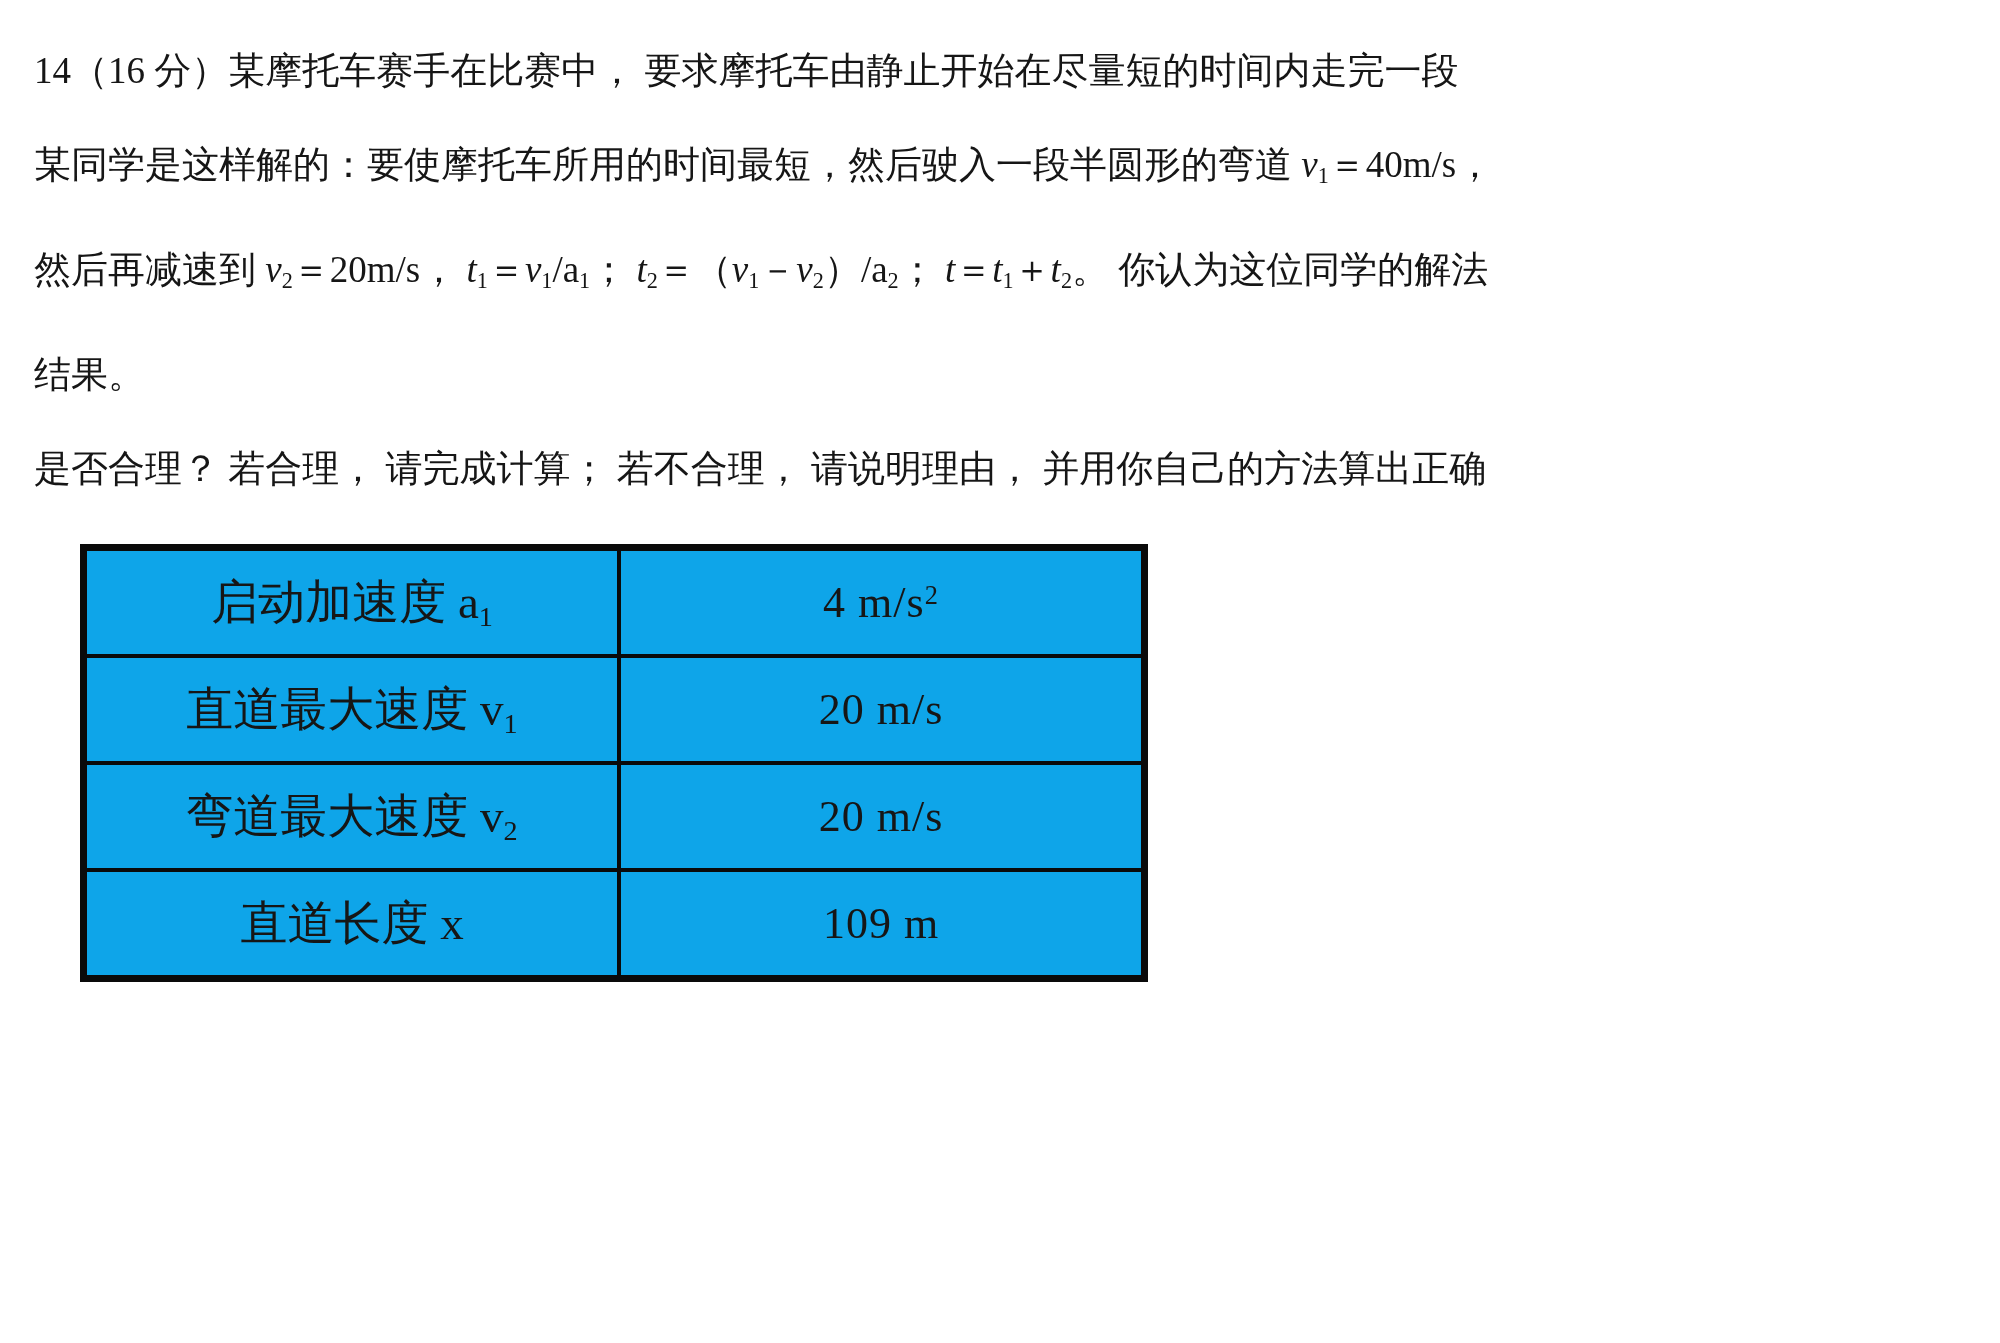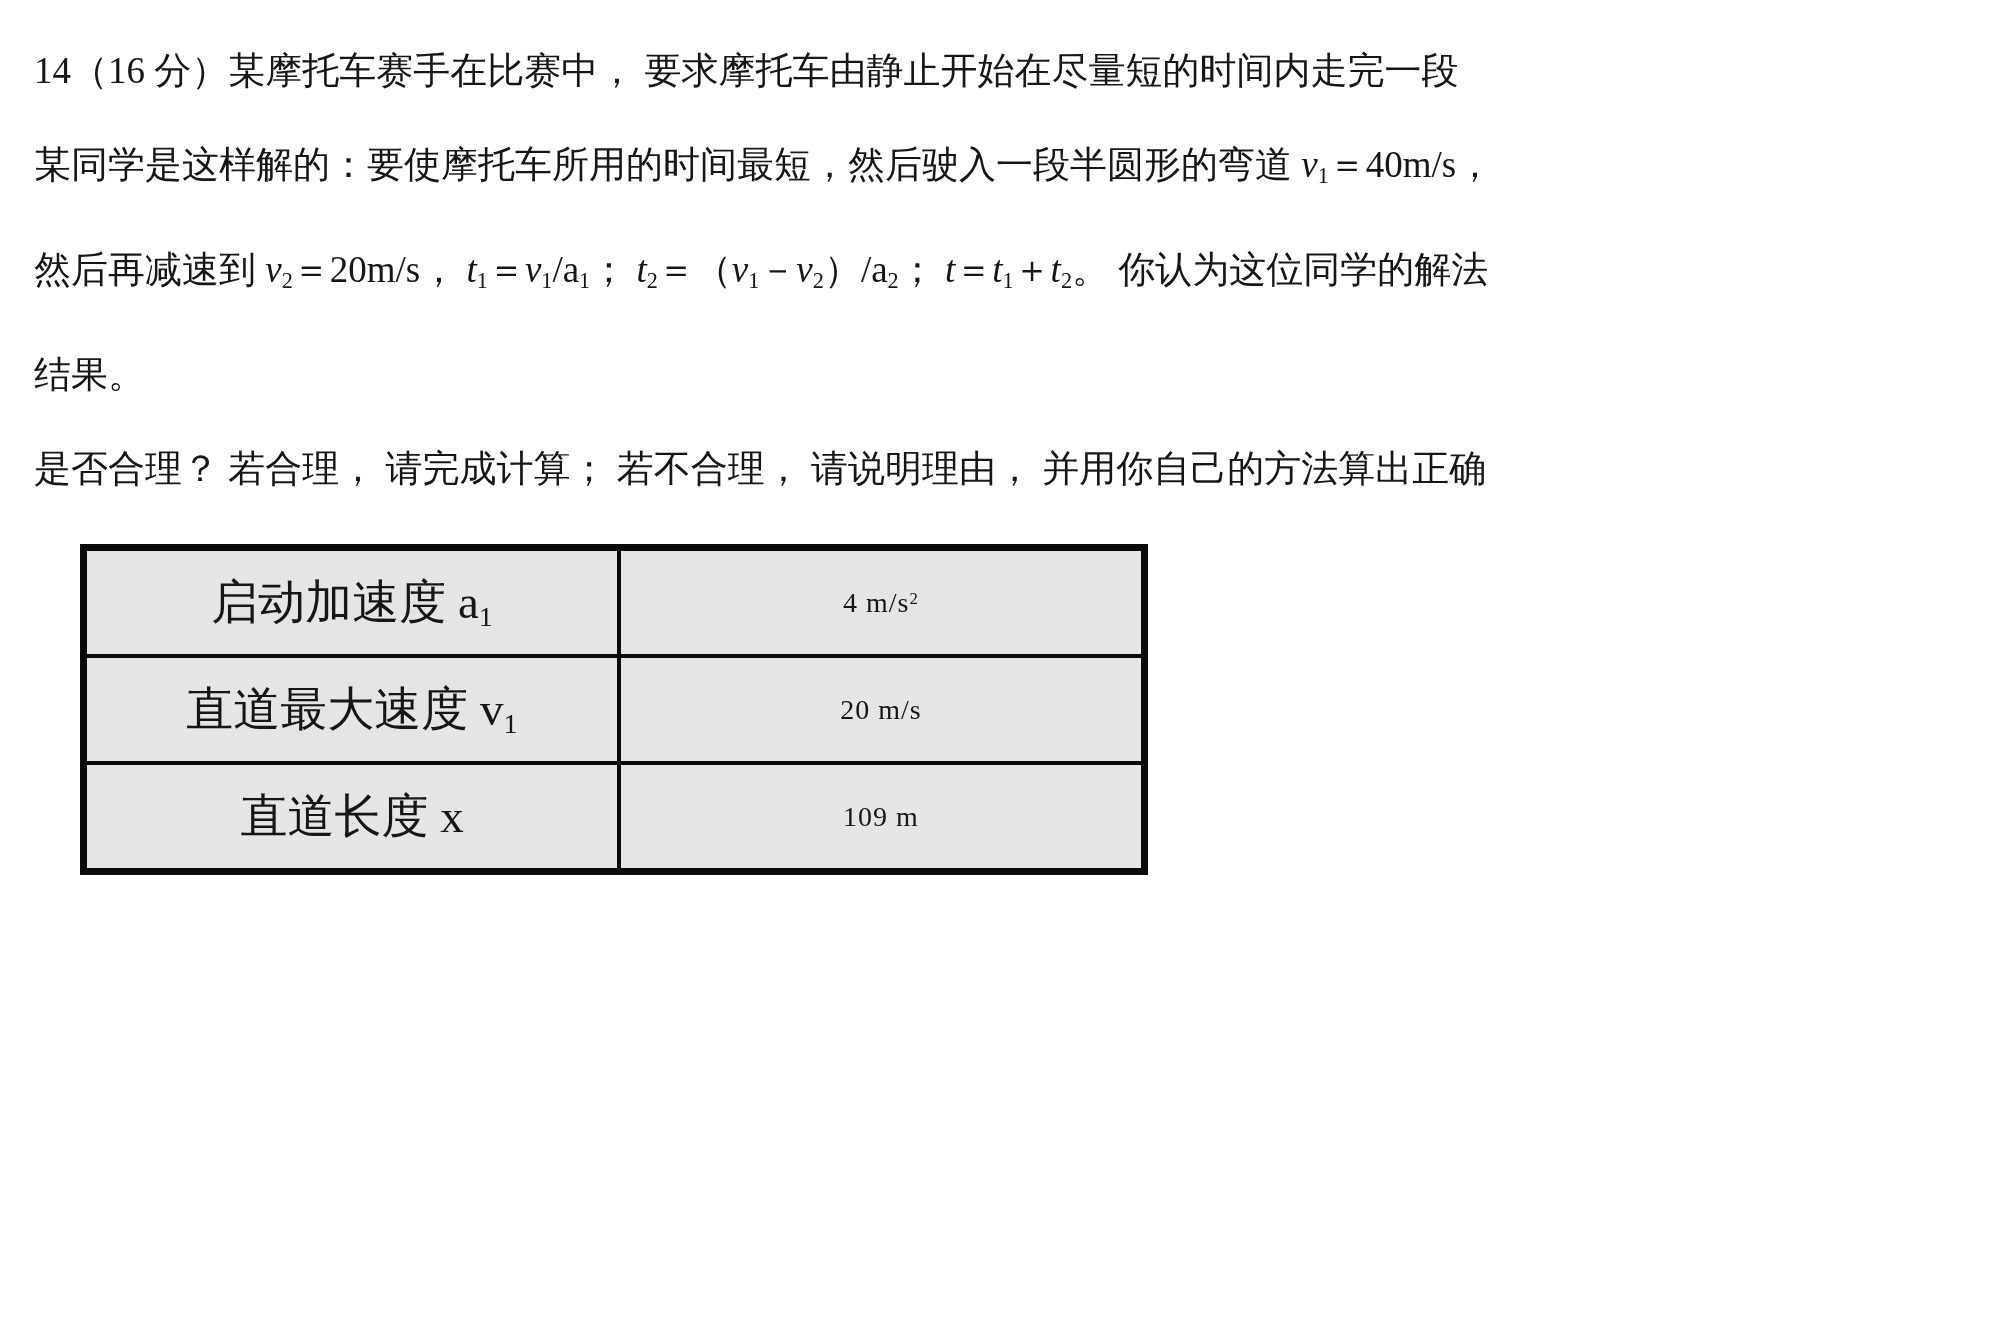--- a/index.html
+++ b/index.html
@@ -33,37 +33,37 @@
     vertical-align: -0.28em;
   }
   .sup {
     font-size: 0.6em;
     vertical-align: 0.5em;
   }
   table.datatable {
     border-collapse: collapse;
     margin: 28px 0 0 46px;
     border: 7px solid #0a0a0a;
-    background: #e5e5e5;
+    background: #0ea5e9;
     padding-left: 32px;
   }
   table.datatable td {
     border: 4px solid #0a0a0a;
     height: 103px;
     text-align: center;
     vertical-align: middle;
     padding: 0 10px;
   }
   td.label-cell {
     width: 510px;
     font-size: 47px;
   }
   td.value-cell {
     width: 500px;
-    font-size: 28px;
+    font-size: 44px;
     letter-spacing: 1px;
   }
 </style>
 </head>
 <body>
 
 <div class="page">
 
   <div class="textblock">
     <div class="line"><span>14（16 分）某摩托车赛手在比赛中， 要求摩托车由静止开始在尽量短的时间内走完一段</span></div>
@@ -77,19 +77,23 @@
     <tbody>
       <tr>
         <td class="label-cell"><span>启动加速度 a</span><span class="sub">1</span></td>
         <td class="value-cell"><span>4 m/s</span><span class="sup">2</span></td>
       </tr>
       <tr>
         <td class="label-cell"><span>直道最大速度 v</span><span class="sub">1</span></td>
         <td class="value-cell"><span>20 m/s</span></td>
       </tr>
       <tr>
+        <td class="label-cell"><span>弯道最大速度 v</span><span class="sub">2</span></td>
+        <td class="value-cell"><span>20 m/s</span></td>
+      </tr>
+      <tr>
         <td class="label-cell"><span>直道长度 x</span></td>
         <td class="value-cell"><span>109 m</span></td>
       </tr>
     </tbody>
   </table>
 
 </div>
 
 </body></html>

